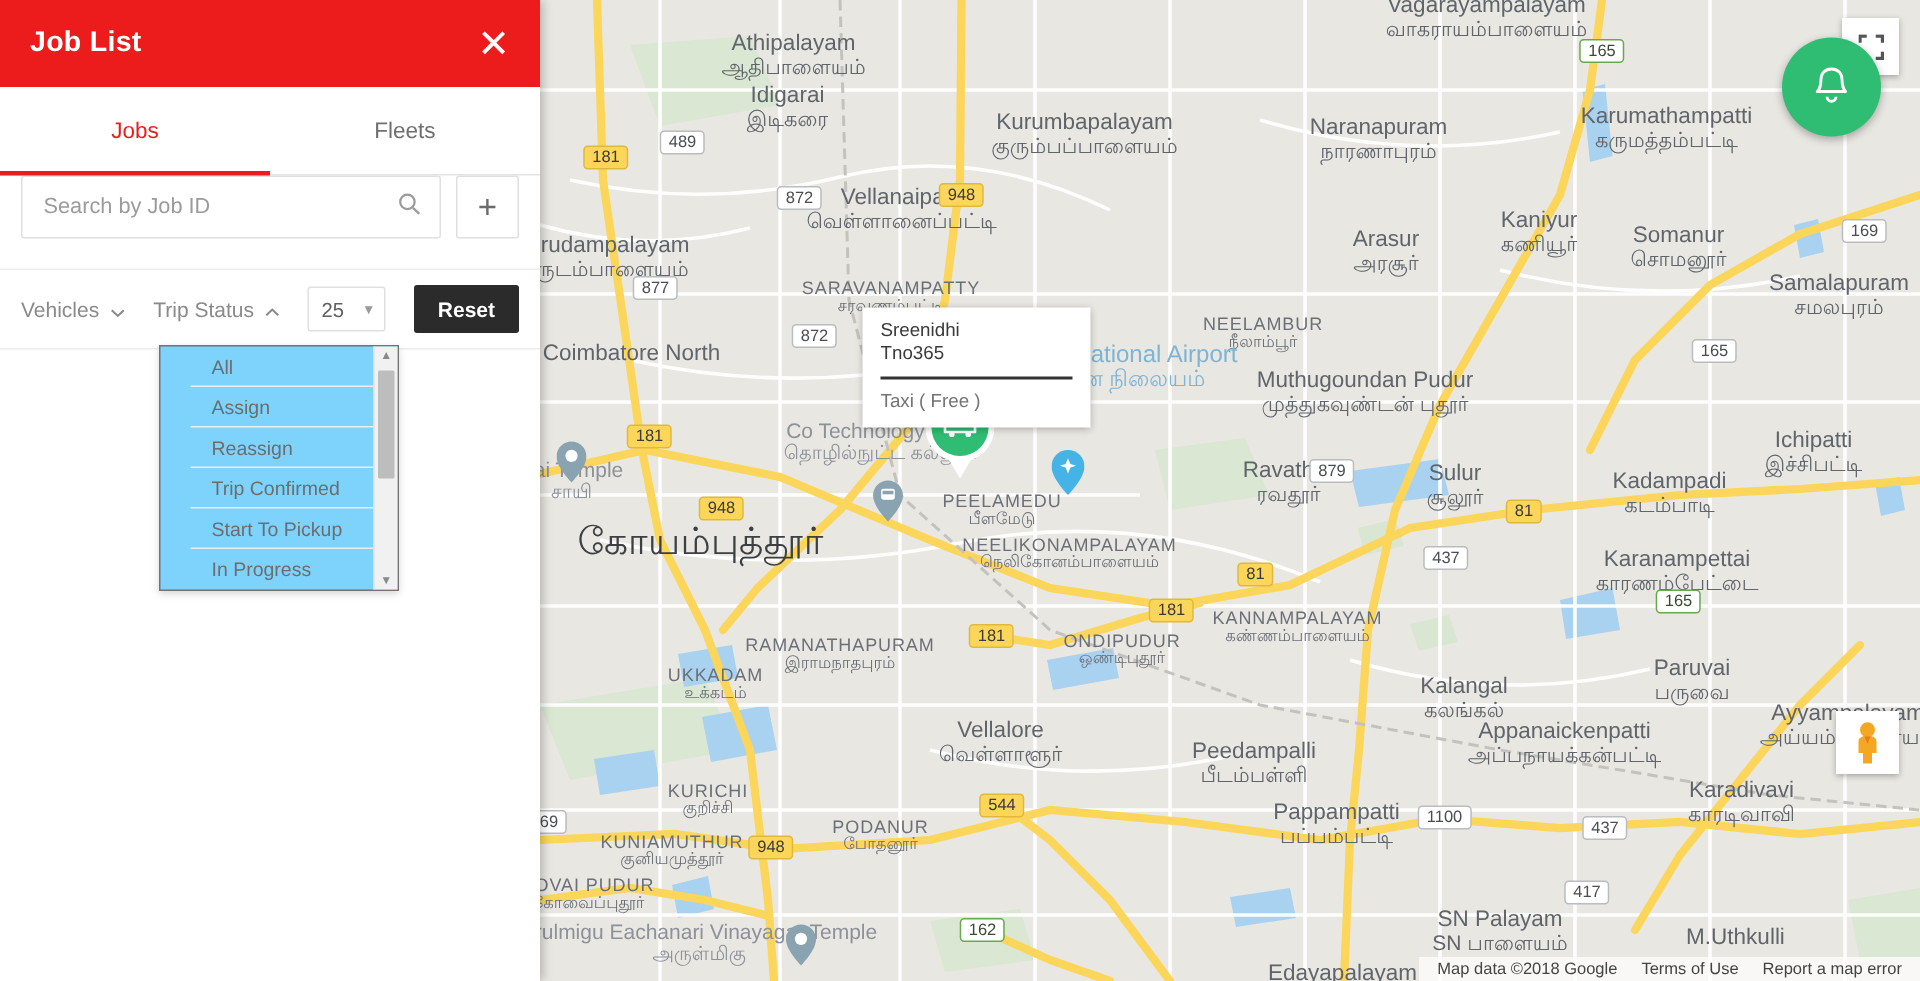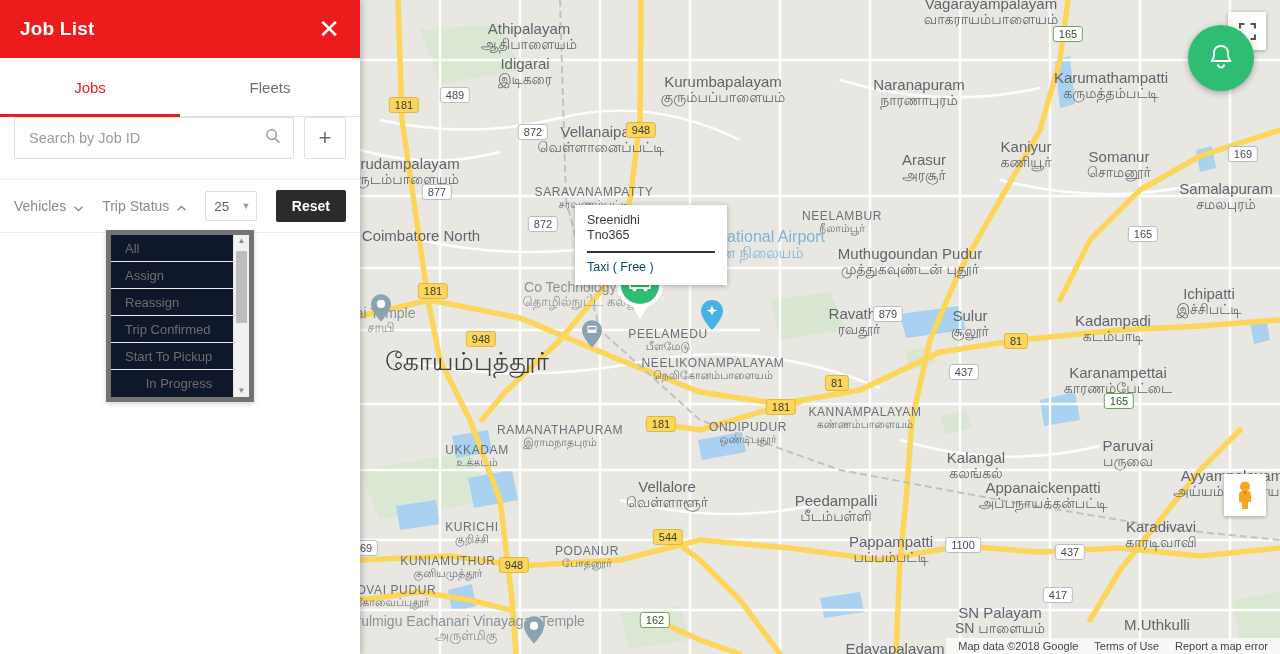--- a/index.html
+++ b/index.html
@@ -49,21 +49,21 @@
   #vehicle-marker{position:absolute;left:640px;top:320px;transform:translate(-50%,-100%);}
   
   #infowindow{
     position:absolute;left:575px;top:205px;width:152px;
     background:#fff;box-shadow:0 1px 5px rgba(0,0,0,.28);
     padding:8px 12px 10px 12px;box-sizing:border-box;
     font-size:12.5px;color:#444;
   }
   #infowindow .iw-name{line-height:15px;color:#3a3a3a;}
   #infowindow .iw-div{border-top:2px solid #333;margin:8px 0 7px 0;}
-  #infowindow .iw-type{line-height:15px;color:#0c4a6e;}
+  #infowindow .iw-type{line-height:15px;color:#737373;}
 
   
   #fullscreen-control{
     position:absolute;right:14px;top:12px;width:38px;height:38px;
     background:#fff;box-shadow:0 1px 4px rgba(0,0,0,.3);
     display:flex;align-items:center;justify-content:center;cursor:pointer;
   }
   #pegman-control{
     position:absolute;right:14px;top:474px;width:42px;height:42px;
     background:#fff;box-shadow:0 1px 4px rgba(0,0,0,.3);
@@ -140,31 +140,32 @@
   #reset-button{
     background:#2b2b2b;color:#fff;border:none;border-radius:2px;
     height:32px;padding:0 16px;font-size:14px;font-weight:bold;cursor:pointer;
     font-family:"Liberation Sans",sans-serif;
   }
   #panel-body{flex:1;position:relative;border-top:1px solid #ececec;}
 
   
   #trip-status-dropdown{
     position:absolute;left:106px;top:-3px;width:138px;
-    background:#0f172a;border:5px solid #737373;
+    background:#7dd3fc;border:1px solid #737373;
     box-shadow:0 2px 5px rgba(0,0,0,.16);
     display:flex;
+    padding-left:20px;
   }
   #dropdown-list{flex:1;list-style:none;margin:0;padding:0;}
   #dropdown-list li{
     height:27px;line-height:27px;padding:0 0 0 14px;font-size:13px;color:#6d6d6d;
     border-bottom:1px solid #ededed;cursor:pointer;white-space:nowrap;
     box-sizing:border-box;
   }
-  #dropdown-list li:last-child{border-bottom:none;text-align:center;}
+  #dropdown-list li:last-child{border-bottom:none;}
   #dropdown-scrollbar{
     width:15px;background:#f1f1f1;border-left:1px solid #e6e6e6;
     display:flex;flex-direction:column;align-items:center;position:relative;
     cursor:pointer;
   }
   .sb-arrow{font-size:8px;color:#8a8a8a;line-height:10px;height:12px;display:flex;align-items:center;}
   #dropdown-scrollbar .sb-track{flex:1;width:100%;position:relative;}
   #dropdown-thumb{
     position:absolute;left:2px;right:2px;top:4px;height:52%;
     background:#bdbdbd;border-radius:1px;

